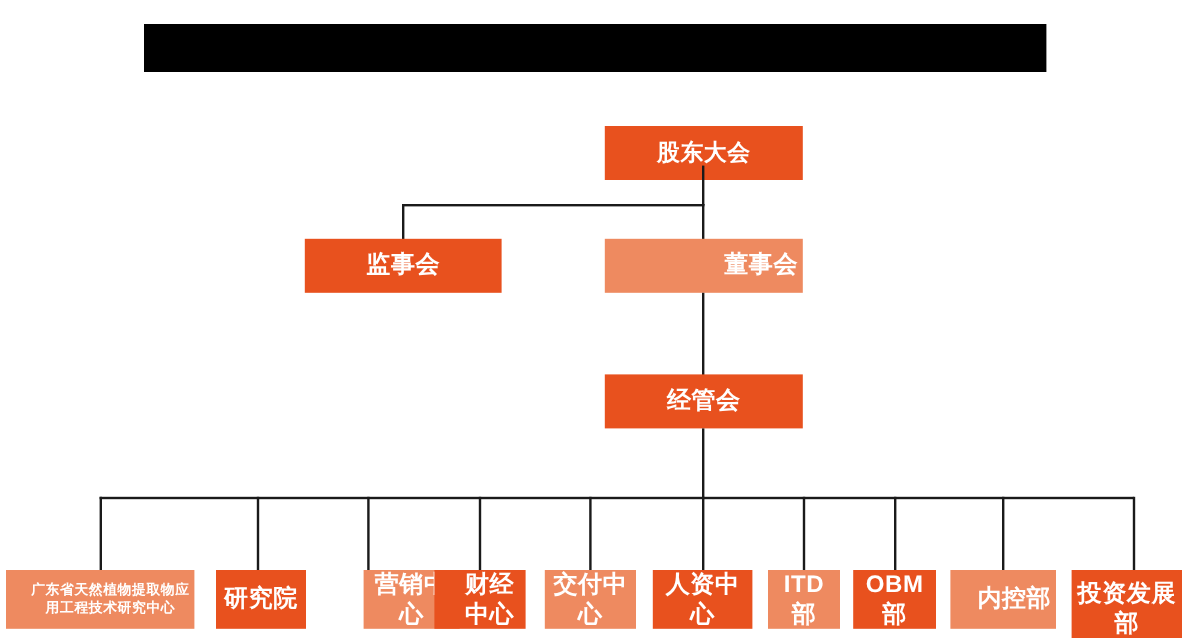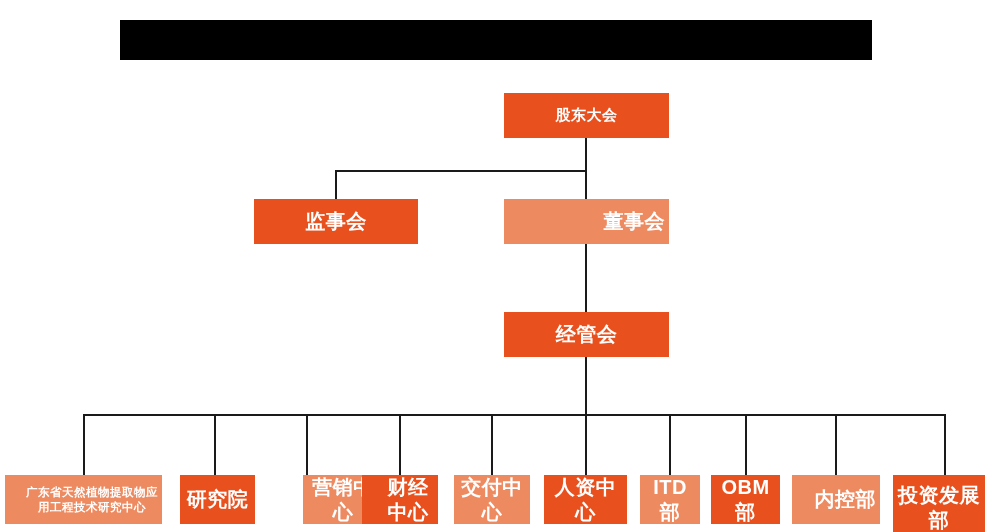--- a/index.html
+++ b/index.html
@@ -43,21 +43,21 @@
     text-align: center;
     color: #ffffff;
     font-weight: bold;
     line-height: 1.25;
     letter-spacing: 0.5px;
     -webkit-font-smoothing: antialiased;
   }
   .node.dark { background: #E8511E; }
   .node.light { background: #EE8A60; justify-content: flex-end; }
   .node .label { display: block; padding: 0 4px; }
-  .size-lg { font-size: 15px; }
+  .size-lg { font-size: 19px; margin-top: 12px; }
   .size-md { font-size: 20px; }
   .size-xs { font-size: 11.5px; }
 </style>
 </head>
 <body>
 
 <div id="org-canvas">
 
   <div class="title-bar"></div>
 

